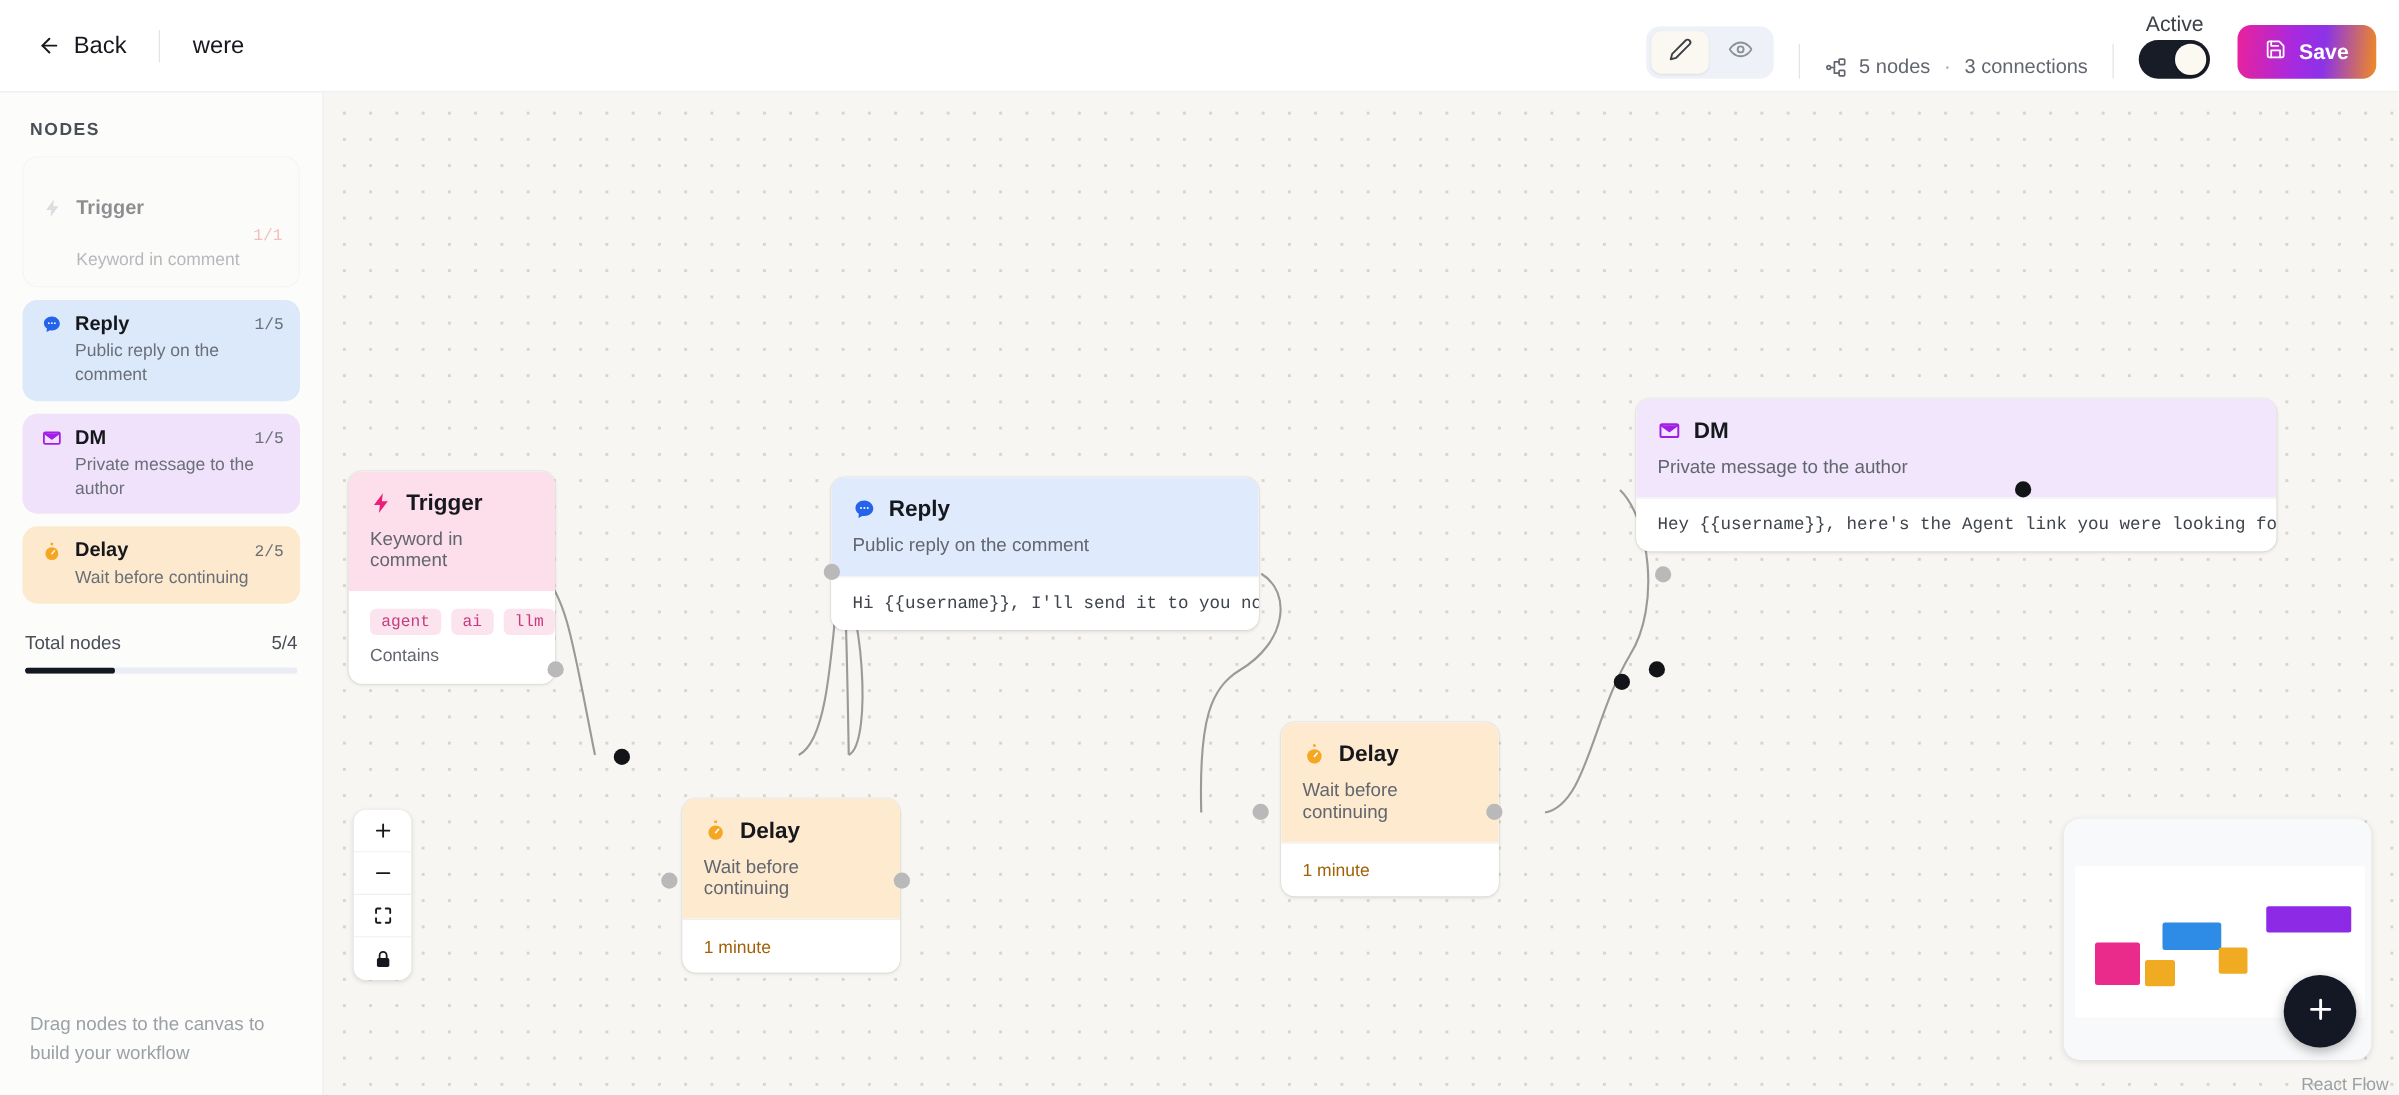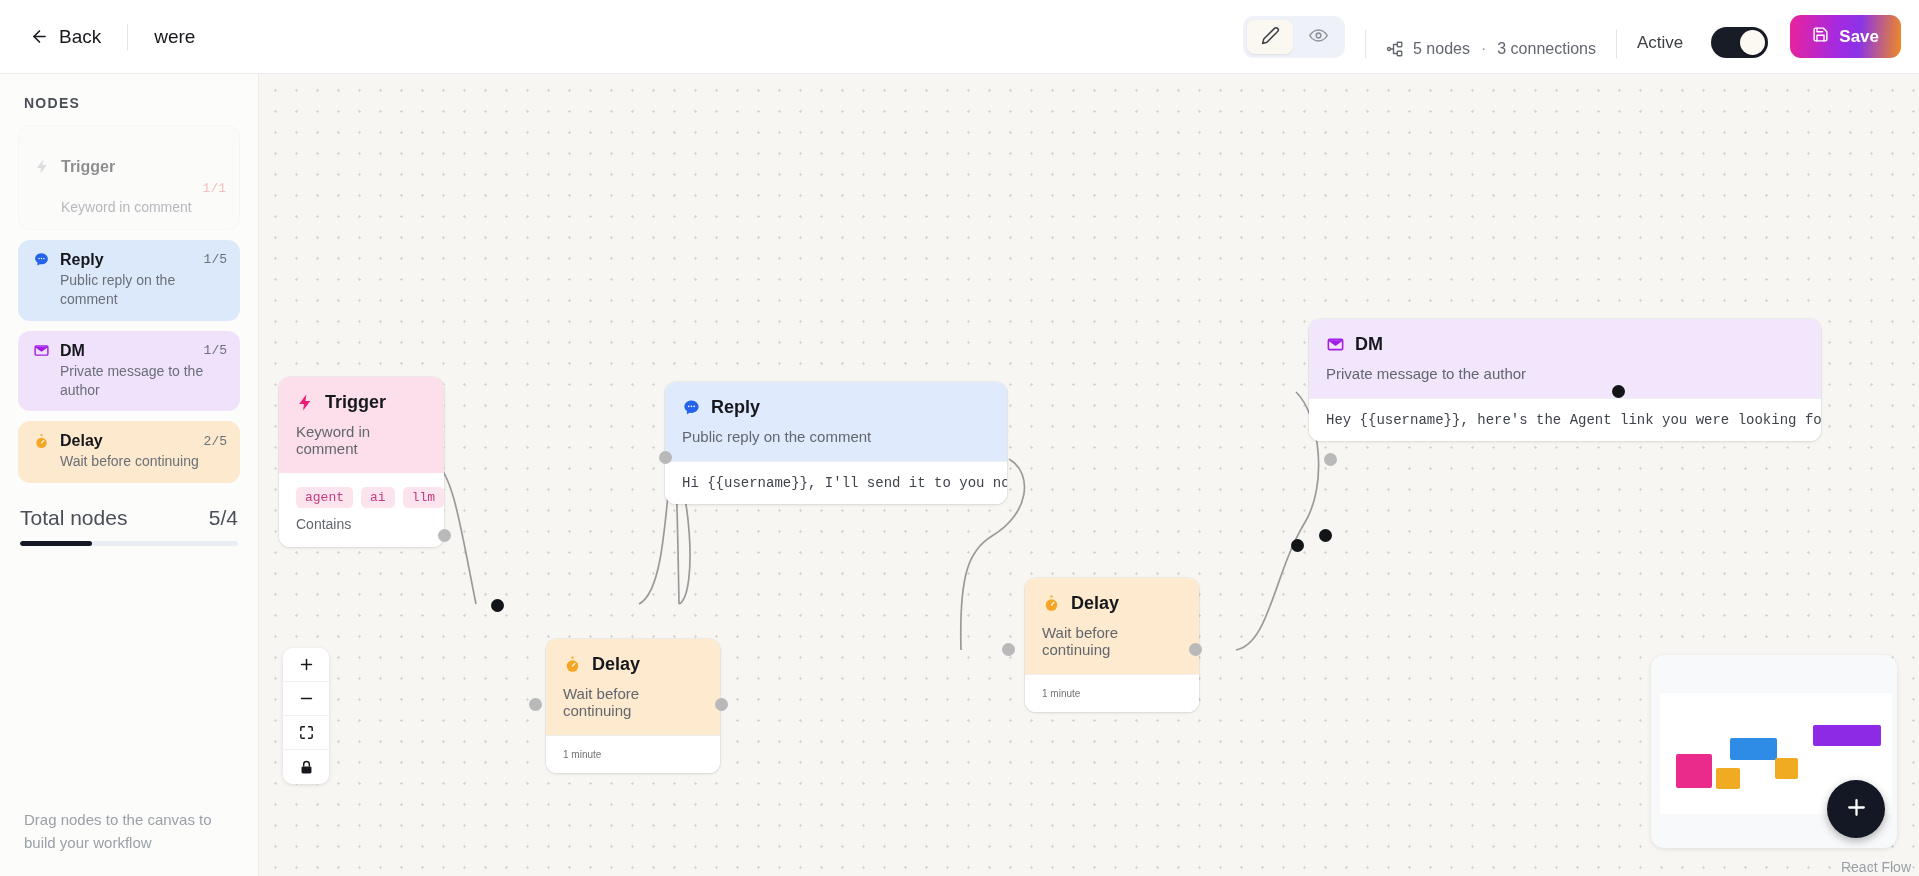--- a/index.html
+++ b/index.html
@@ -46,21 +46,21 @@
   .mode-btn.active { background: #fbf8f1; box-shadow: 0 1px 2px rgba(0,0,0,.07); }
   .mode-btn svg { width: 19px; height: 19px; }
 
   .head-div2 { width: 1px; height: 28px; background: #e4e4e7; margin: 0 20px; }
 
   .stats { display: flex; align-items: center; gap: 9px;
            font-size: 16px; color: #62666e; white-space: nowrap; }
   .stats .dot-sep { color: #9aa0a8; margin: 0 2px; }
   .graph-icon { width: 18px; height: 18px; display: block; }
 
-  .active-wrap { display: flex; align-items: center; gap: 28px; }
+  .active-wrap { display: flex; align-items: center; gap: 2px; flex-direction: column; }
   .active-label { font-size: 17px; color: #3d4047; }
   .switch {
     width: 57px; height: 31px; border-radius: 999px;
     background: #181c27; position: relative; cursor: pointer;
   }
   .switch .knob {
     position: absolute; top: 3px; left: 29px;
     width: 25px; height: 25px; border-radius: 50%;
     background: #fbf9f2; box-shadow: 0 1px 3px rgba(0,0,0,.3);
   }
@@ -103,21 +103,21 @@
     padding-left: 29px;
   }
   .ni-trigger { background: #fbfaf8; border: 1px solid #f0eeea; opacity: .48; }
   .ni-trigger .ni-count { color: #ef7b7b; margin-top: 44px; }
   .ni-reply { background: #dce9fb; }
   .ni-dm { background: #f0e2fb; }
   .ni-delay { background: #fde9cd; }
   .ni-cond { background: #d8f4de; }
 
   .total-wrap { margin: 23px 20px 0 20px; }
-  .total-row { display: flex; align-items: flex-start; font-size: 21px; color: #4a4e57; }
+  .total-row { display: flex; align-items: flex-start; font-size: 15px; color: #4a4e57; }
   .total-row .tv { margin-left: auto; color: #4a4e57; }
   .total-bar {
     margin-top: 11px; height: 5px; border-radius: 4px; background: #eaeef4; overflow: hidden;
   }
   .total-fill { height: 100%; background: #141824; border-radius: 4px; }
 
   .drag-hint {
     position: absolute; left: 24px; bottom: 22px; width: 200px;
     font-size: 15px; color: #9ba0a9; line-height: 1.5;
   }
@@ -141,21 +141,21 @@
   .wf-head { padding: 15px 17px 16px 17px; }
   .wf-head .h-row { display: flex; align-items: center; gap: 10px; }
   .wf-head .h-row svg { width: 19px; height: 19px; display: block; }
   .wf-title-t { font-size: 18px; font-weight: 700; color: #16181d; }
   .wf-sub { font-size: 15px; color: #62666e; margin-top: 10px; }
   .wf-body {
     border-top: 1px solid #efefef; background: #fff;
     padding: 13px 17px; font-family: "Liberation Mono", monospace;
     font-size: 14px; color: #3f434b; white-space: nowrap;
   }
-  .wf-body.plain { font-family: "Liberation Sans", sans-serif; font-size: 10px; color: #737373; }
+  .wf-body.plain { font-family: "Liberation Sans", sans-serif; font-size: 14px; color: #a16207; }
 
   .n-trigger .wf-head { background: #fcdfea; }
   .n-reply   .wf-head { background: #dfeafc; }
   .n-dm      .wf-head { background: #f1e6fb; }
   .n-delay   .wf-head { background: #fdeacf; }
 
   .tag-row { display: flex; gap: 8px; padding: 14px 17px 0 17px; background: #fff; }
   .tag {
     background: #fce4ef; color: #c43b7e; border-radius: 5px;
     padding: 3px 9px; font-size: 13px; font-family: "Liberation Mono", monospace;

